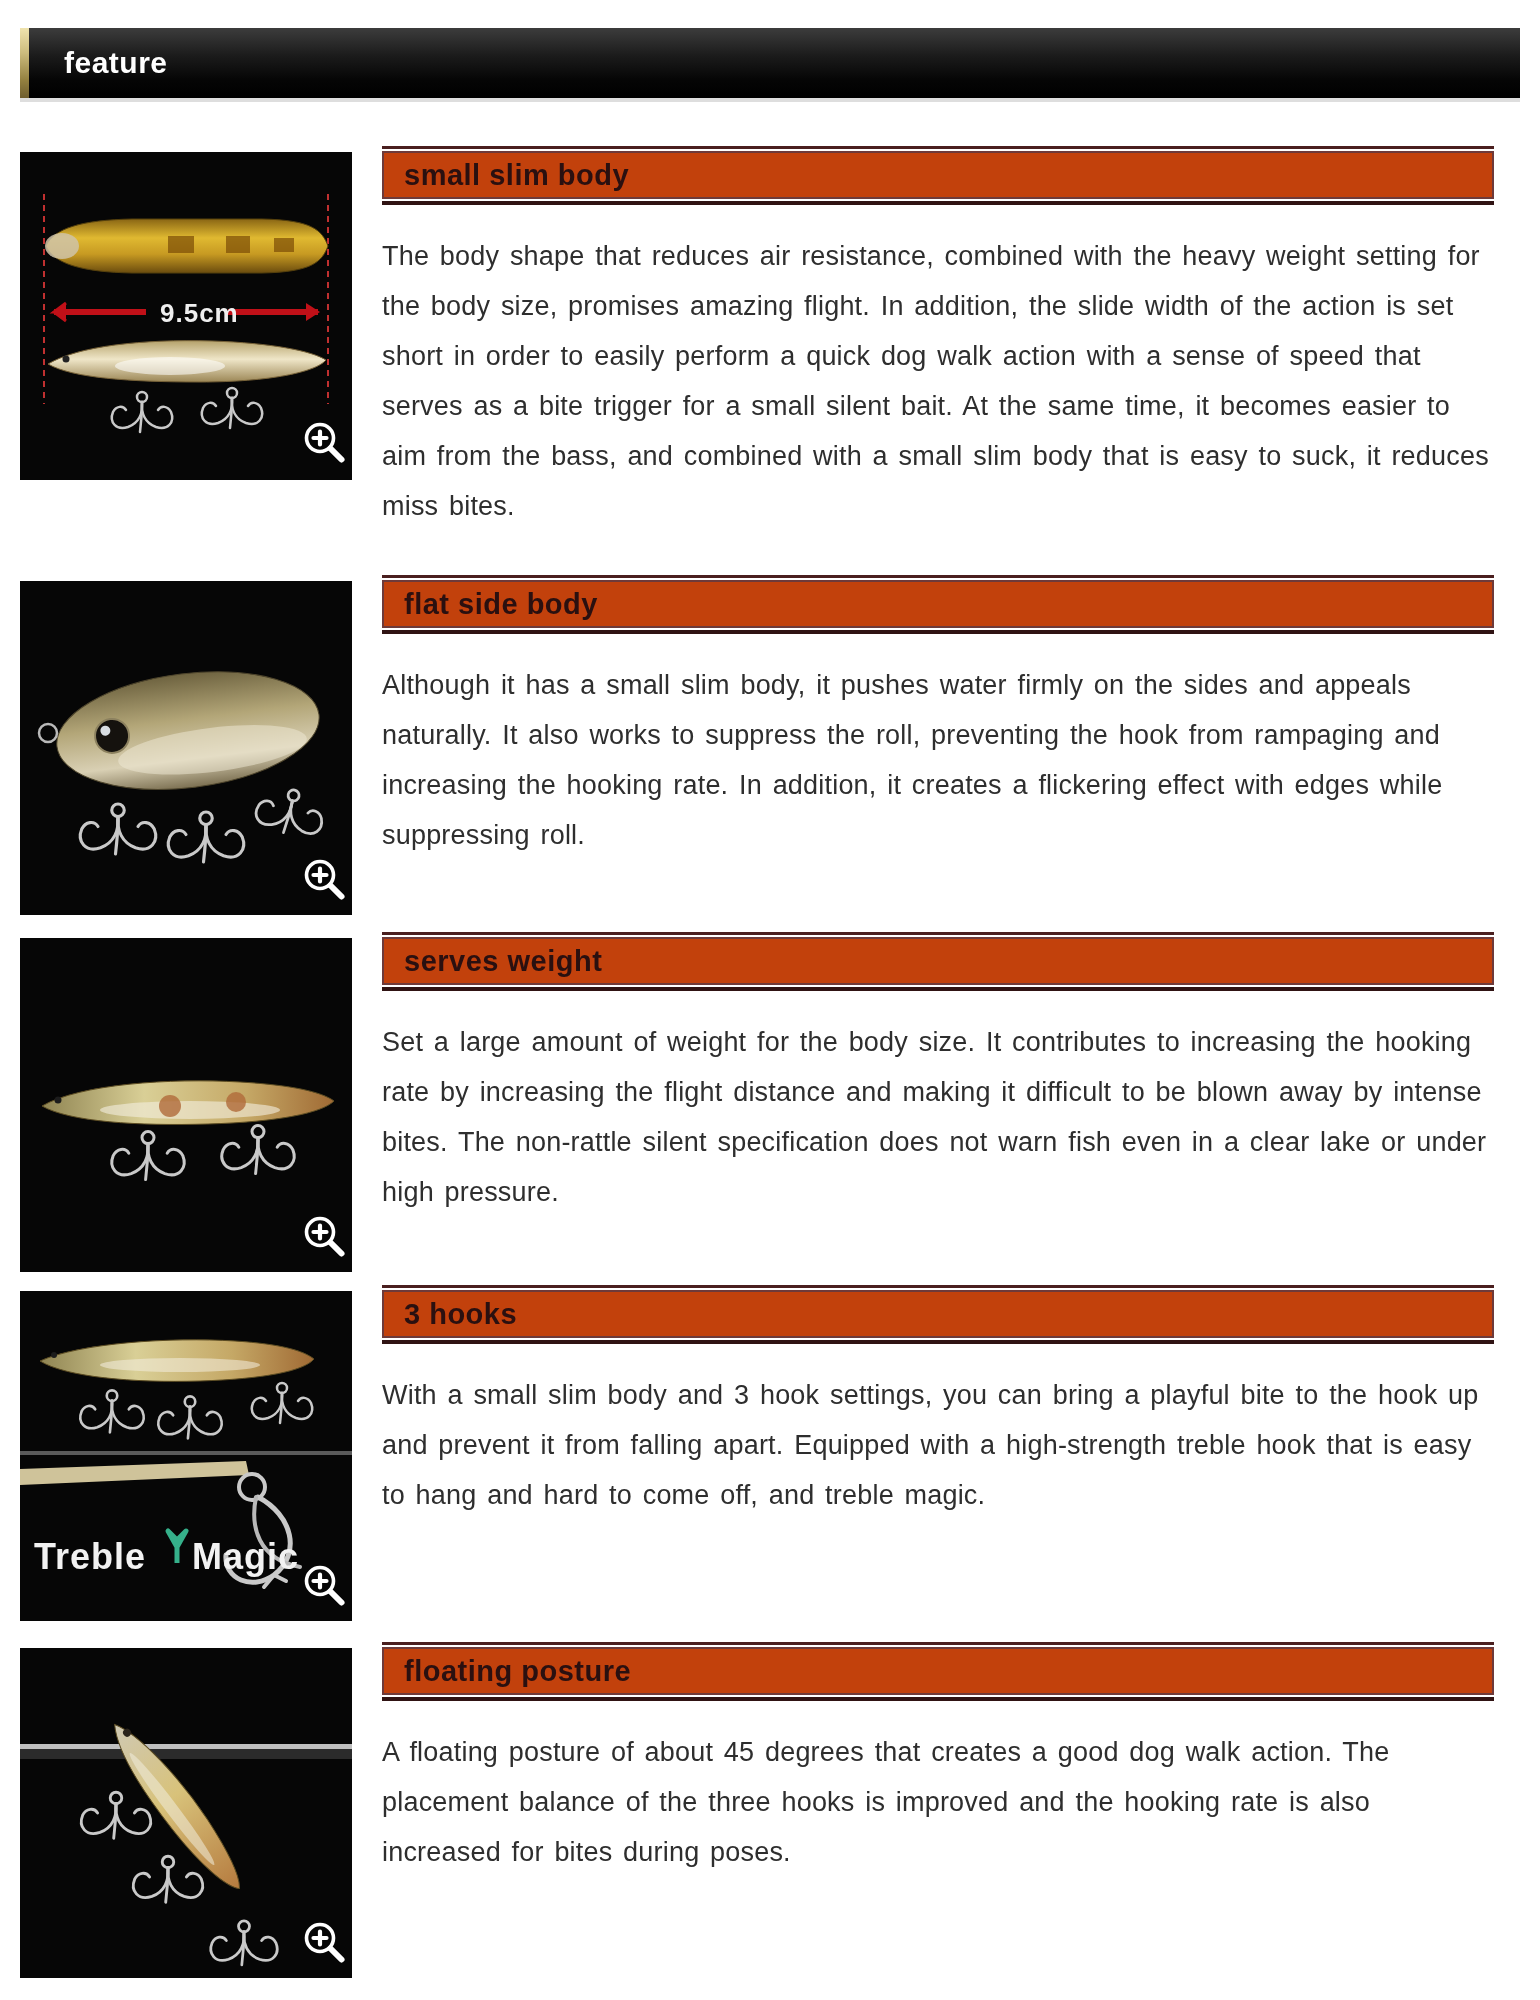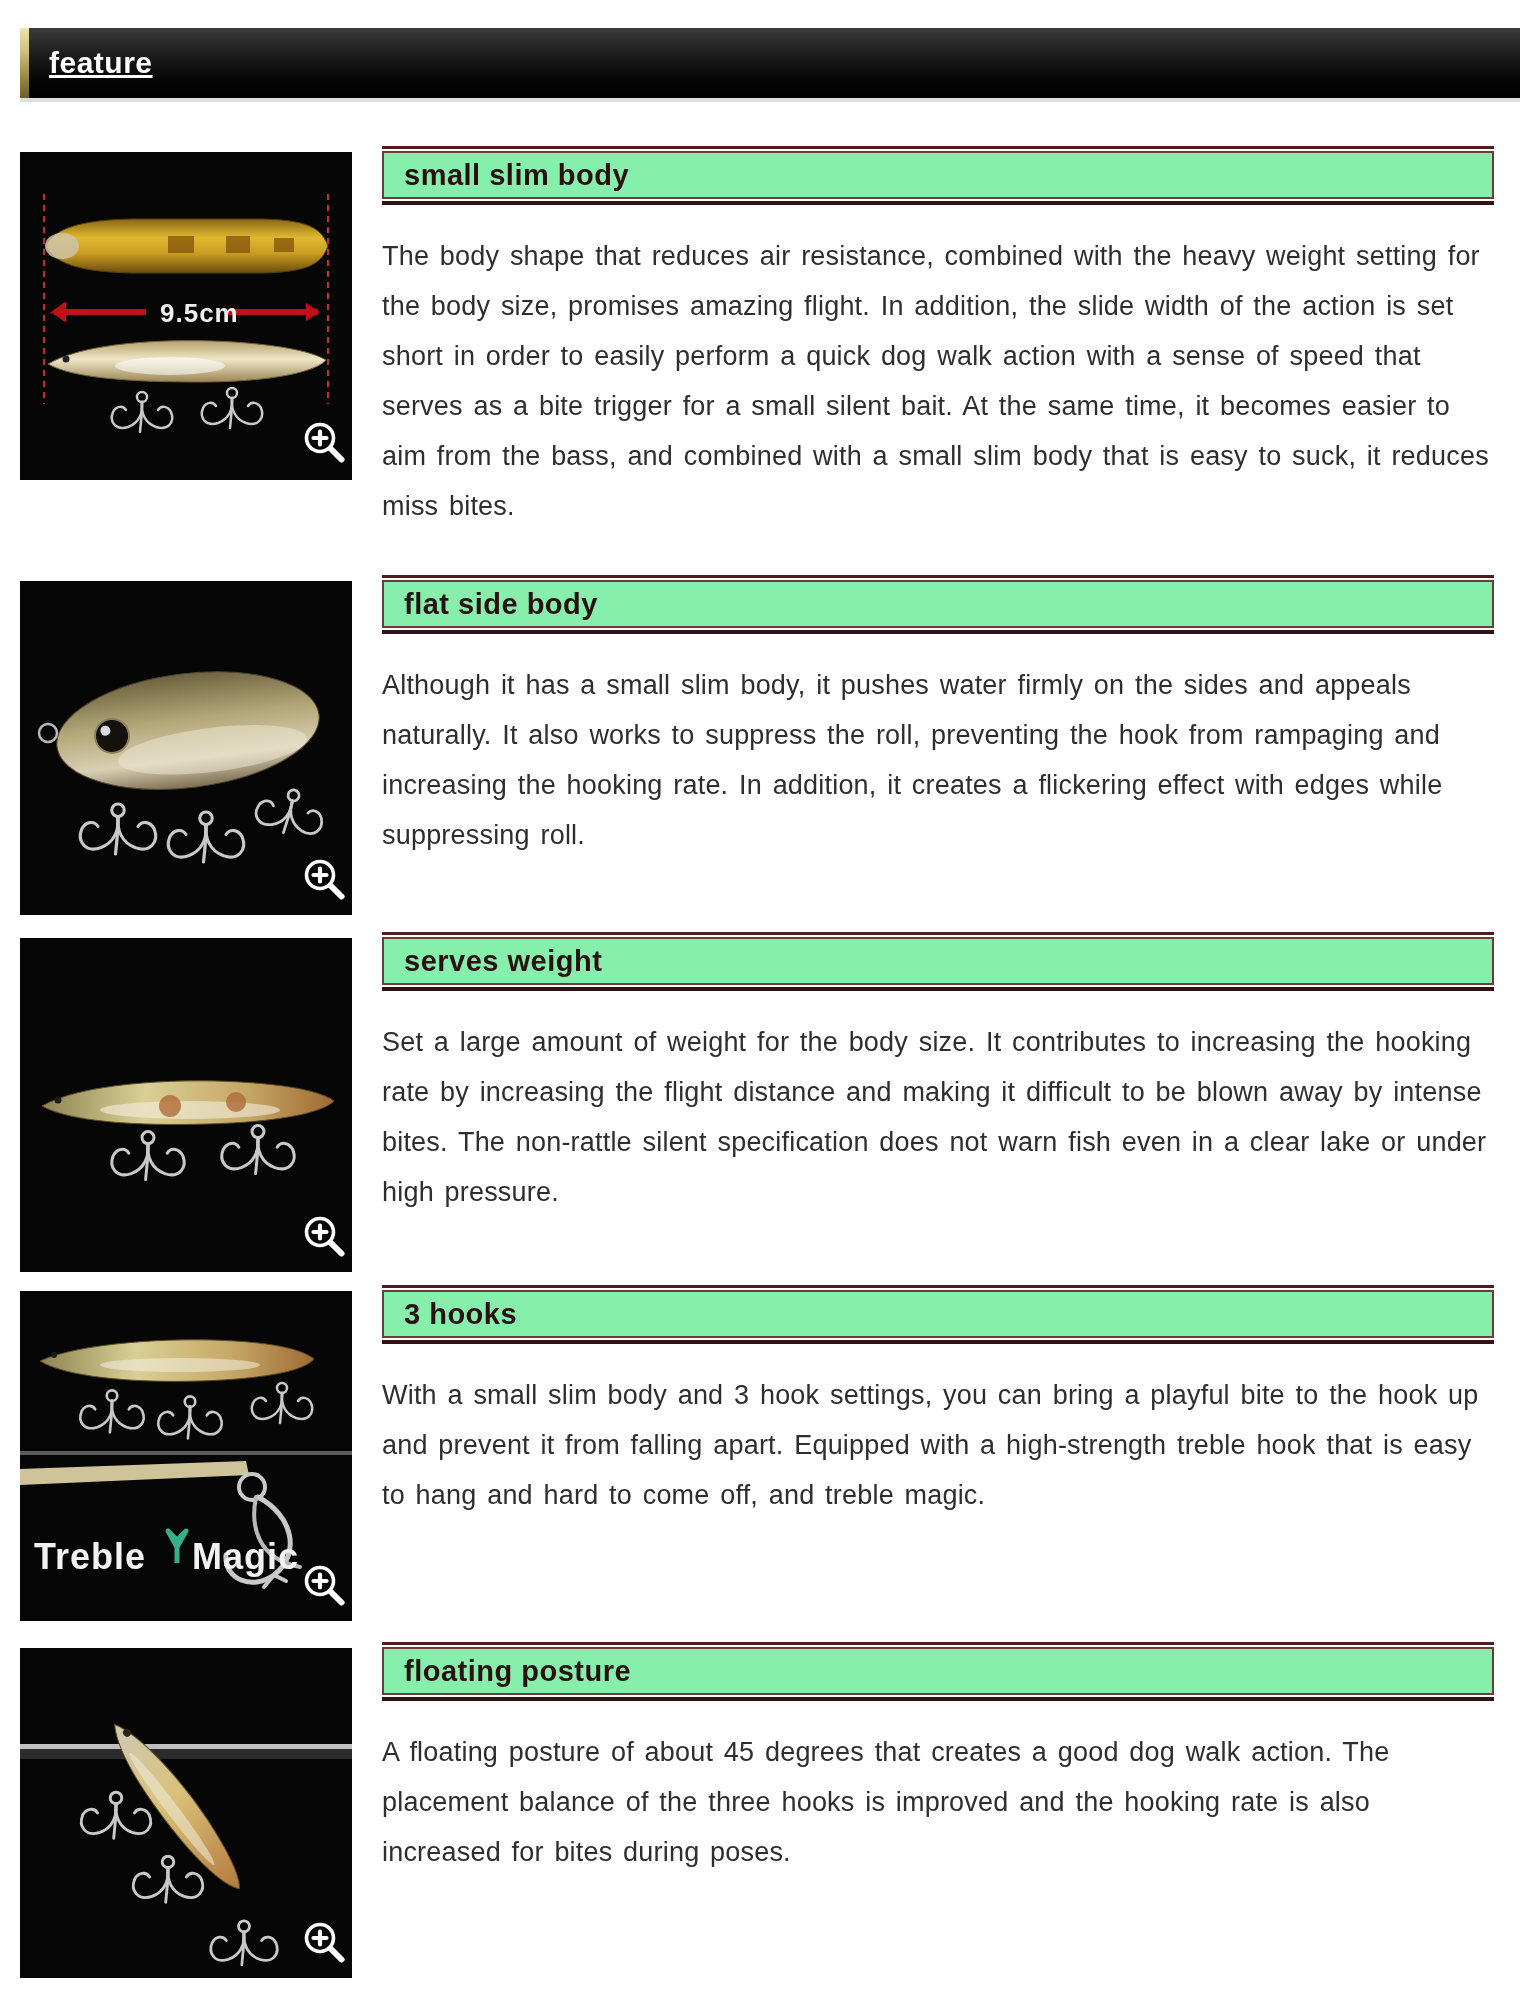--- a/index.html
+++ b/index.html
@@ -12,39 +12,39 @@
     margin:28px 20px 0 20px;height:70px;position:relative;
     background:linear-gradient(180deg,#3c3c3c 0%,#1b1b1b 40%,#050505 75%,#000000 100%);
     box-shadow:0 4px 0 #dedede;
   }
   .header-gold{
     position:absolute;left:0;top:0;bottom:0;width:9px;
     background:linear-gradient(180deg,#efe3ae 0%,#cdbd7e 35%,#93803f 75%,#6e5d2e 100%);
   }
   .header-title{
     color:#ffffff;font-weight:bold;font-size:30px;line-height:70px;
-    padding-left:29px;letter-spacing:0.5px;text-decoration:underline;
+    padding-left:44px;letter-spacing:0.5px;
   }
   
   .content{padding:0 20px;margin-top:48px;}
   .section{display:flex;align-items:flex-start;}
   .sec-1{margin-bottom:44px;}
   .sec-2{margin-bottom:17px;}
   .sec-3{margin-bottom:13px;}
   .sec-4{margin-bottom:21px;}
   .sec-5{margin-bottom:0;}
   .img-col{width:332px;flex:0 0 332px;margin-right:30px;margin-top:6px;text-align:right;}
   .photo{width:332px;background:#060606;position:relative;display:block;}
   .text-col{flex:1;max-width:1112px;}
   .title-box-outer{
     border-top:3px solid #4a1f1f;border-bottom:4px solid #301313;
     padding:2px 0;background:#ffffff;
   }
   .title-box{
-    border:2px solid #6e3a3a;background:#86efac;
+    border:2px solid #6e3a3a;background:#c2410c;
     height:44px;line-height:44px;padding-left:20px;
     font-weight:bold;font-size:29px;color:#2a1010;letter-spacing:0.5px;
   }
   .body-text{
     margin-top:26px;font-size:27px;line-height:50px;color:#2e2e2e;
     word-spacing:3px;letter-spacing:0.2px;max-width:1112px;
   }
   
   svg text{font-family:"Liberation Sans","DejaVu Sans",sans-serif;}
   use.hook{stroke:#c9c9c9;stroke-width:2.5;fill:none;stroke-linecap:round;}

